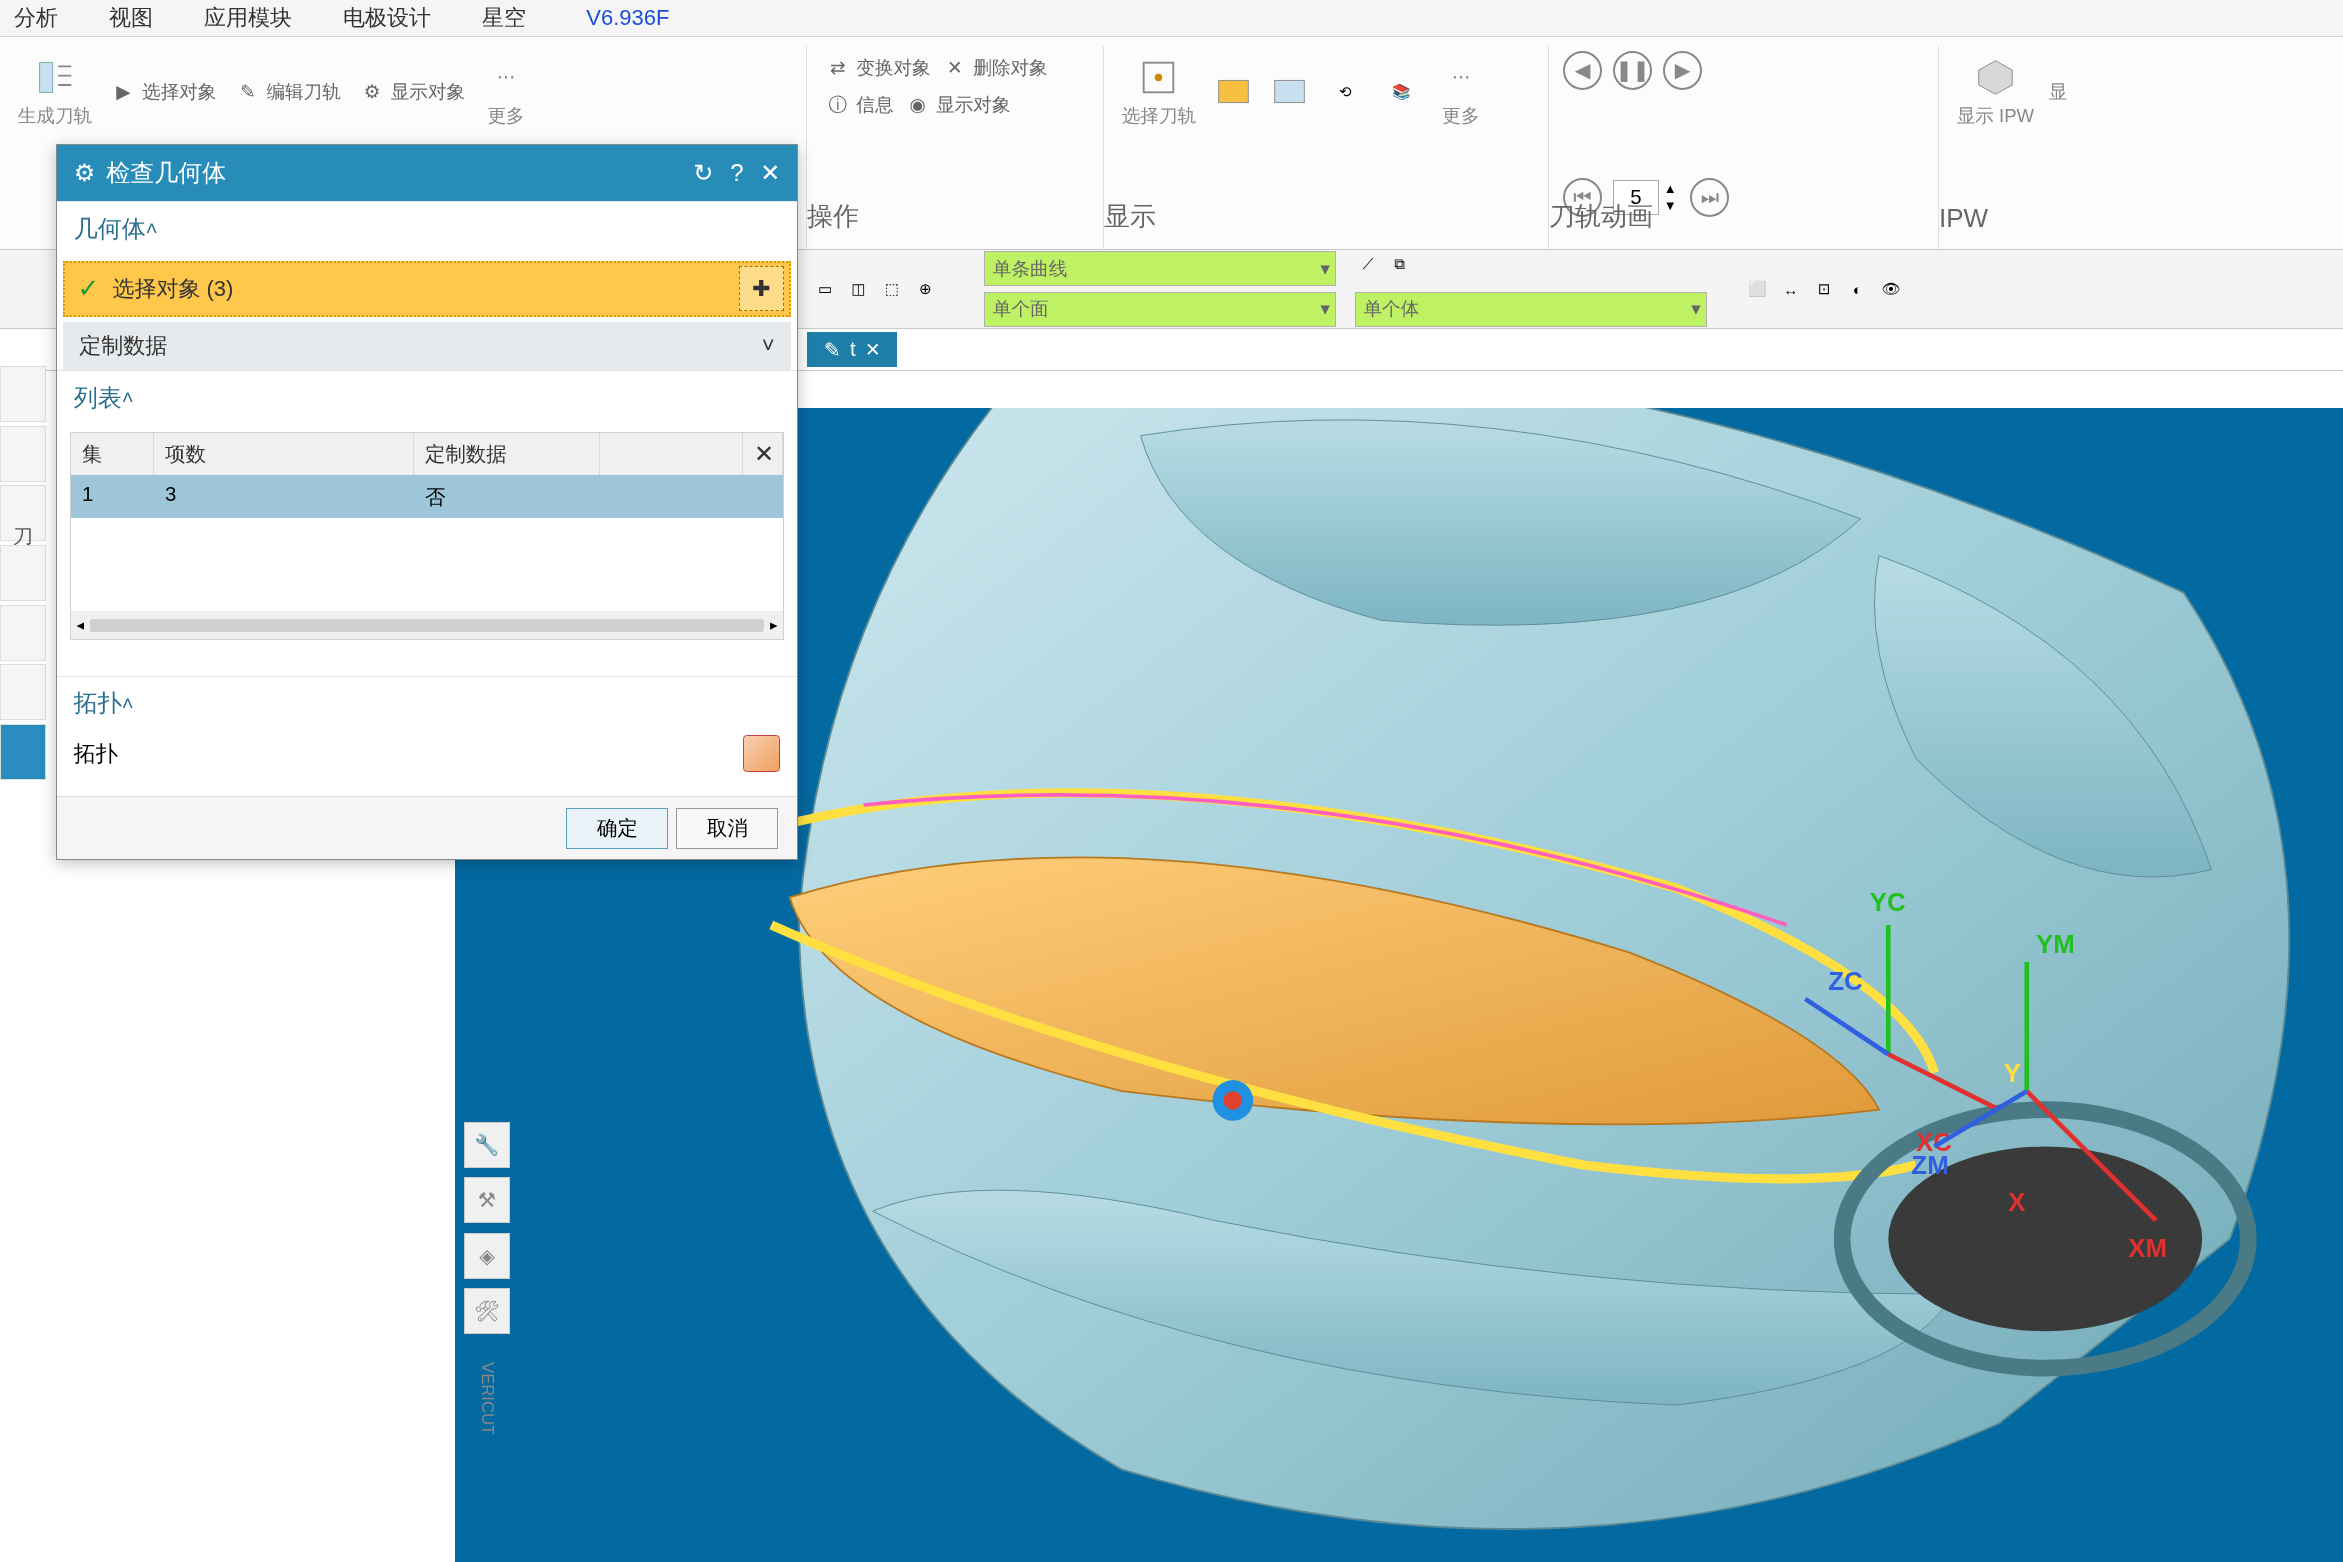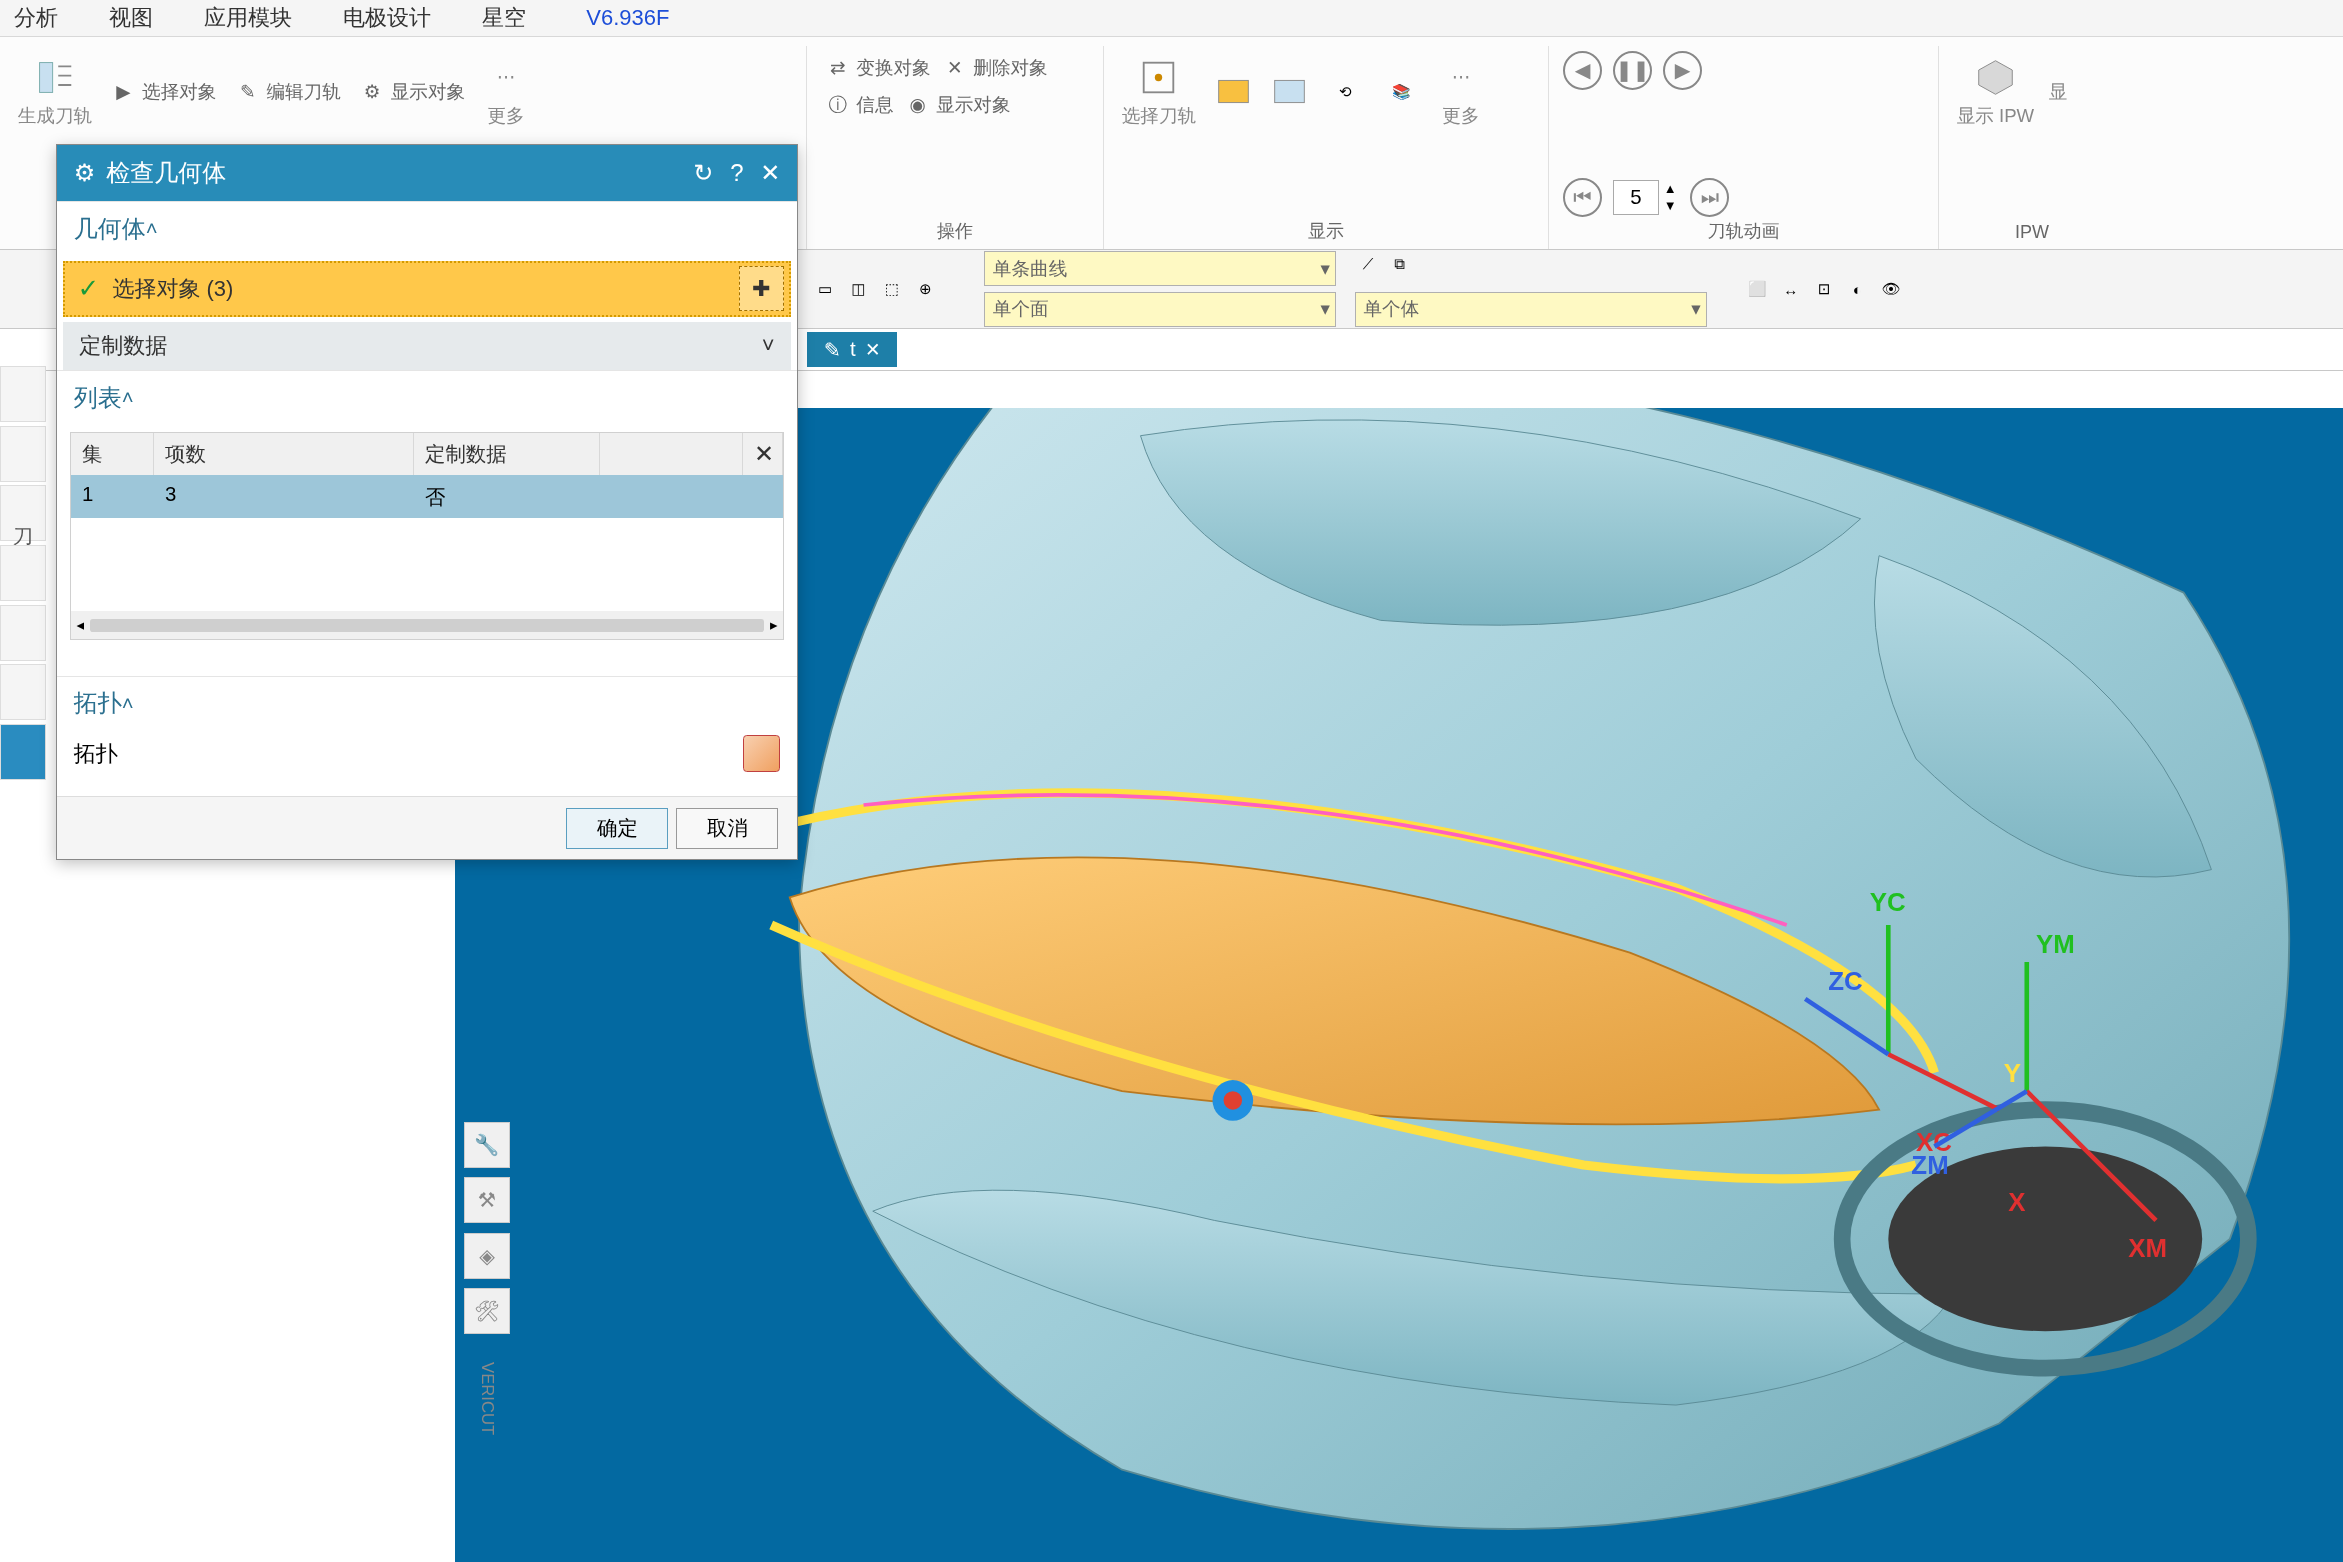--- a/index.html
+++ b/index.html
@@ -5,31 +5,31 @@
 * { box-sizing: border-box; margin: 0; padding: 0; font-family: "Microsoft YaHei", "Segoe UI", sans-serif; }
 body { background: #fff; overflow: hidden; width: 2343px; height: 1562px; position: relative; }
 
 
 .menubar { height: 37px; background: #f5f5f5; display: flex; align-items: center; padding: 0 14px; font-size: 22px; color: #333; border-bottom: 0.9px solid #d8d8d8; }
 .menubar span { margin-right: 51px; }
 
 
 .ribbon { height: 213px; background: #fcfcfc; border-bottom: 0.9px solid #c8c8c8; display: flex; padding: 9.3px 0 0 0; position: relative; }
 .ribbon-group { border-right: 0.9px solid #e0e0e0; padding: 4.6px 14px 32px 14px; display: flex; flex-direction: column; justify-content: space-between; position: relative; }
-.ribbon-group-label { position: absolute; bottom: 6px; left: 0; right: 0; text-align: center; font-size: 18px; color: #666; }
+.ribbon-group-label { position: absolute; bottom: 15px; left: 0; right: 0; font-size: 26px; color: #666; }
 .ribbon-row { display: flex; align-items: center; gap: 11px; }
 .rib-btn { display: flex; flex-direction: column; align-items: center; padding: 3.7px; gap: 3.7px; font-size: 18.6px; color: #888; }
 .rib-btn.small { flex-direction: row; font-size: 18.6px; color: #666; gap: 5.6px; }
 .rib-icon { width: 45px; height: 45px; display: flex; align-items: center; justify-content: center; }
 .rib-icon.sm { width: 26px; height: 26px; }
 .ribbon .circ { width: 39px; height: 39px; border: 2.8px solid #888; border-radius: 50%; display: flex; align-items: center; justify-content: center; font-size: 20.4px; color: #888; }
 
 
 .toolbar2 { height: 79px; background: #f4f4f4; border-bottom: 0.9px solid #c8c8c8; display: flex; align-items: center; padding: 0 14px; gap: 9.3px; position: relative; }
-.sel { height: 35px; border: 0.9px solid #b0b0b0; background: #fef9c3; font-size: 18.6px; padding: 0 23px 0 7.4px; color: #666; display: flex; align-items: center; min-width: 260px; position: relative; }
+.sel { height: 35px; border: 0.9px solid #b0b0b0; background: #bef264; font-size: 18.6px; padding: 0 23px 0 7.4px; color: #666; display: flex; align-items: center; min-width: 260px; position: relative; }
 .sel::after { content: "▾"; position: absolute; right: 5.6px; }
 
 
 .tabbar { height: 42px; background: #fff; border-bottom: 0.9px solid #c8c8c8; display: flex; align-items: center; padding-left: 807px; }
 .tab { background: #1e7fa8; color: #fff; padding: 5.6px 16.7px; font-size: 20.4px; display: flex; align-items: center; gap: 9.3px; }
 .tab .x { font-size: 18.6px; }
 
 
 .left-edge { position: absolute; left: 0; top: 366px; width: 46px; display: flex; flex-direction: column; gap: 3.7px; }
 .left-edge div { height: 56px; border: 0.9px solid #ddd; background: #f5f5f5; }

